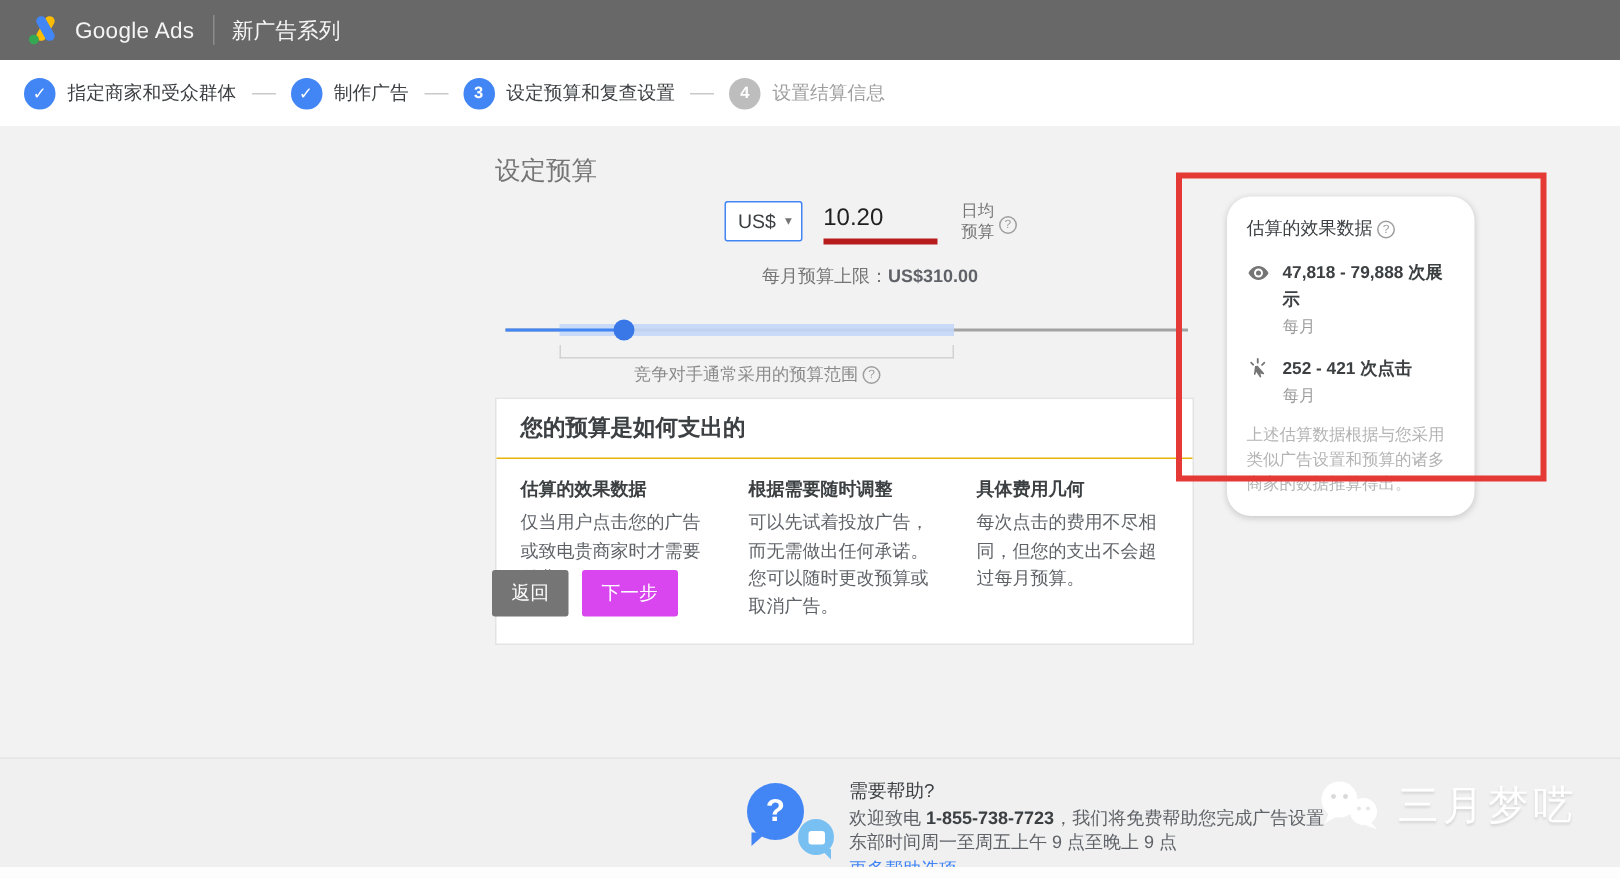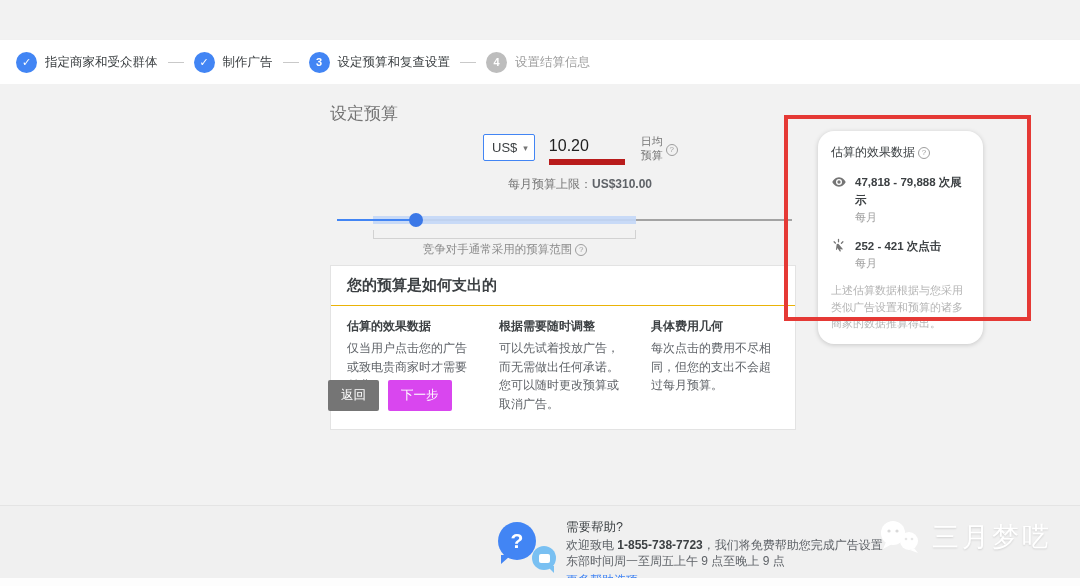--- a/index.html
+++ b/index.html
@@ -29,21 +29,21 @@
 
   
   .content { position:absolute; top:84px; left:0; width:1080px; height:421px; background:#f2f2f2; }
   .page-title { position:absolute; left:330px; top:18px; font-size:17px; color:#757575; }
 
   .budget-row { position:absolute; left:483px; top:50px; display:flex; align-items:flex-start; }
   .currency-select { display:flex; align-items:center; border:1.5px solid #4285f4; border-radius:2px;
                      background:#fff; height:27px; padding:0 6px 0 8px; cursor:pointer; }
   .currency-text { font-size:13px; color:#3c4043; }
   .dd-arrow { font-size:9px; color:#757575; margin-left:6px; }
-  .amount-wrap { margin-left:14px; width:76px; border-bottom:6px solid #b91c1c; }
+  .amount-wrap { margin-left:14px; width:76px; border-bottom:4px solid #b91c1c; }
   .amount-input { width:100%; border:none; outline:none; background:transparent;
                   font-size:16px; color:#212121; font-family:inherit; padding:3px 0 4px; }
   .daily-label { margin-left:16px; font-size:11px; color:#757575; line-height:1.3;
                  display:flex; align-items:center; }
   .help-dot { display:inline-flex; width:12px; height:12px; border:1px solid #9e9e9e; border-radius:50%;
               color:#9e9e9e; font-size:8px; align-items:center; justify-content:center;
               margin-left:3px; margin-top:4px; cursor:pointer; flex:0 0 auto; }
   .monthly-cap { position:absolute; left:508px; top:92px; font-size:12px; color:#757575; }
   .monthly-cap b { color:#5f6368; font-weight:bold; }
 
@@ -115,20 +115,30 @@
   .watermark-text { font-size:27px; color:#ffffff; letter-spacing:3px;
                     text-shadow:0 1px 2px rgba(0,0,0,.13); }
 
   .bottom-strip { position:absolute; bottom:0; left:0; width:1080px; height:8px; background:#fdfdfd; }
 </style>
 </head>
 <body>
 
 <div class="screen">
 
+  <div class="topbar">
+    <svg class="logo" viewBox="0 0 24 22">
+      <rect x="9" y="1" width="6.6" height="18" rx="3.3" fill="#fbbc04" transform="rotate(30 12.3 10)"></rect>
+      <rect x="9" y="1" width="6.6" height="18" rx="3.3" fill="#4285f4" transform="rotate(-30 12.3 10)"></rect>
+      <circle cx="4.6" cy="17.4" r="3.3" fill="#34a853"></circle>
+    </svg>
+    <span class="brand">Google Ads</span>
+    <span class="topbar-divider"></span>
+    <span class="campaign-title">新广告系列</span>
+  </div>
 
   <div class="stepper">
     <div class="step done">
       <span class="step-circle">✓</span>
       <span class="step-label">指定商家和受众群体</span>
     </div>
     <span class="step-connector"></span>
     <div class="step done">
       <span class="step-circle">✓</span>
       <span class="step-label">制作广告</span>

